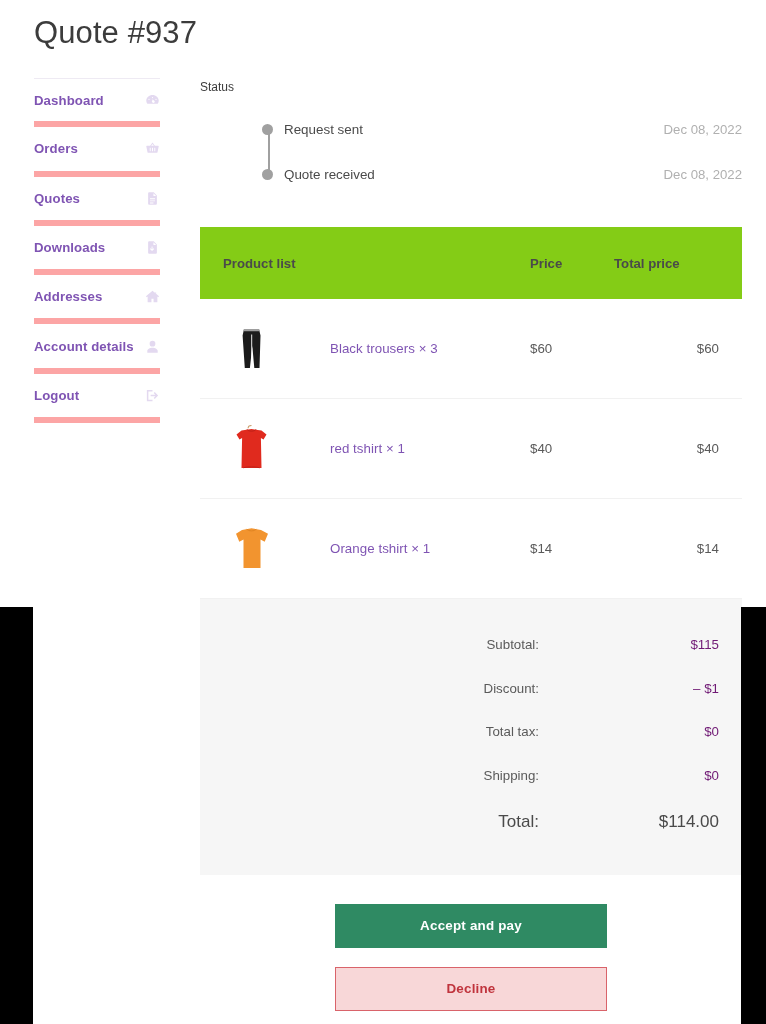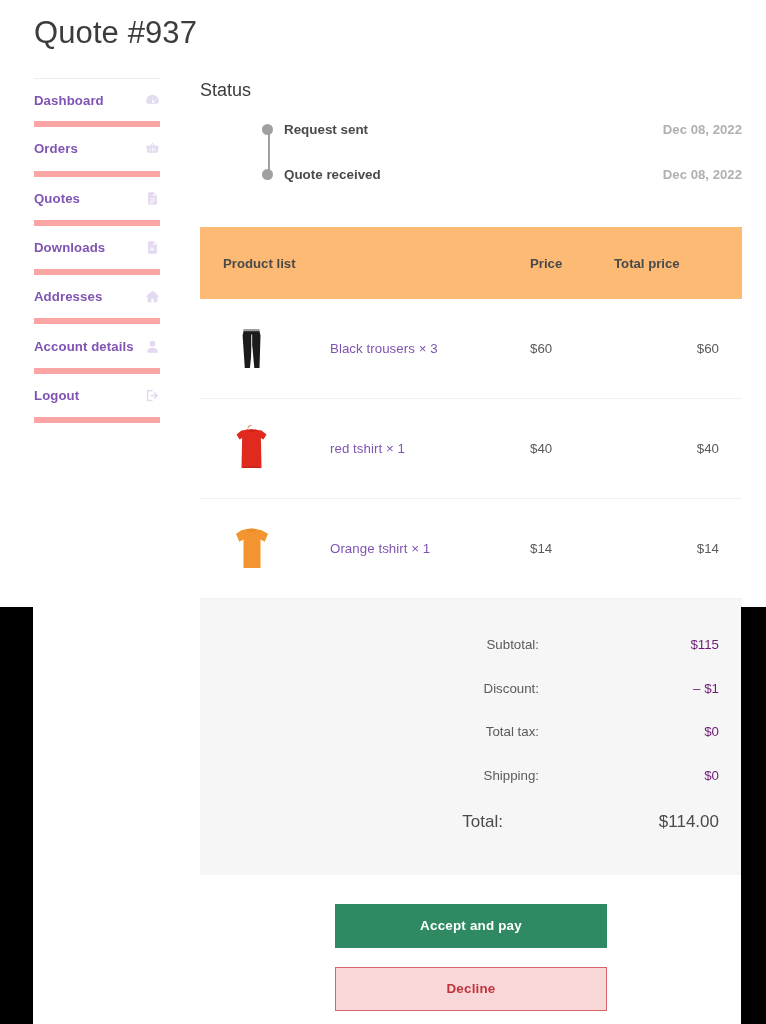--- a/index.html
+++ b/index.html
@@ -80,32 +80,31 @@
     position: absolute;
     left: 200px;
     top: 0;
     width: 542px;
   }
 
   .status-heading {
     position: absolute;
     left: 0;
     top: 80px;
-    font-size: 18px;
+    font-size: 12px;
     font-weight: 400;
     color: #3c3c3c;
   }
 
   
   .timeline {
     position: absolute;
     left: 62px;
     top: 118px;
     width: 480px;
-    font-weight: bold;
   }
   .tl-line {
     position: absolute;
     left: 5.5px;
     top: 10px;
     width: 2.5px;
     height: 45px;
     background: #a0a0a0;
   }
   .tl-row {
@@ -145,21 +144,21 @@
     position: absolute;
     left: 0;
     top: 227px;
     width: 542px;
     background: #ffffff;
   }
   .tbl-head {
     display: flex;
     align-items: center;
     height: 72px;
-    background: #fdba74;
+    background: #84cc16;
     padding: 0 23px;
   }
   .th {
     font-size: 13.2px;
     font-weight: 700;
     color: #4a4a4a;
   }
   .th-product { flex: 0 0 307px; }
   .th-price   { flex: 0 0 84px; }
   .th-total   { flex: 1; }
@@ -222,21 +221,21 @@
     padding-right: 100px;
     font-size: 13.3px;
     color: #5a5a5a;
   }
   .tot-value {
     width: 80px;
     text-align: right;
     font-size: 13.3px;
     color: #701a75;
   }
-  .tot-row.grand { height: 50px; gap: 36px; }
+  .tot-row.grand { height: 50px; }
   .tot-row.grand .tot-label { font-size: 17px; color: #4a4a4a; }
   .tot-row.grand .tot-value { font-size: 17px; color: #4a4a4a; }
 
   
   .actions {
     position: absolute;
     left: 335px;
     top: 904px;
     width: 272px;
     z-index: 25;

